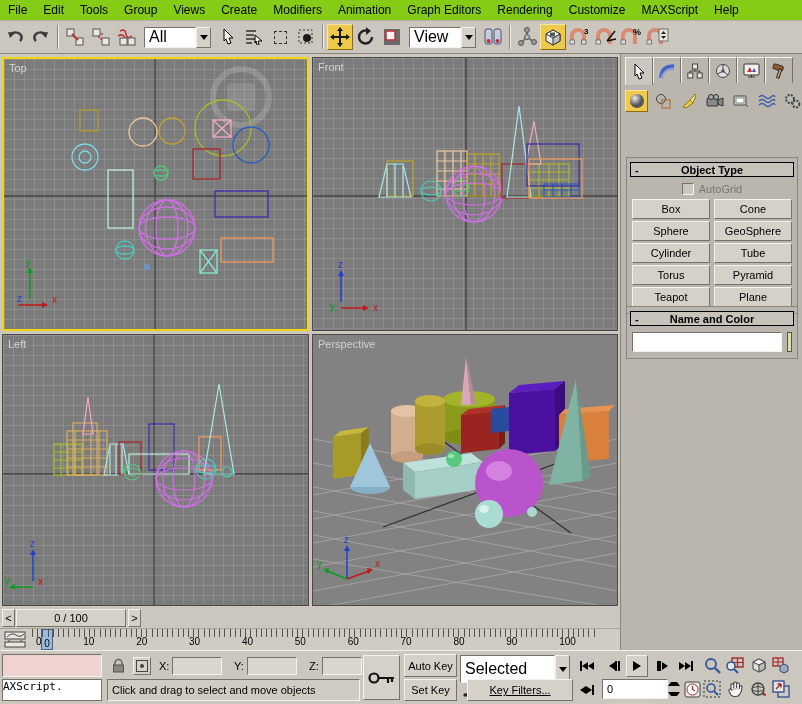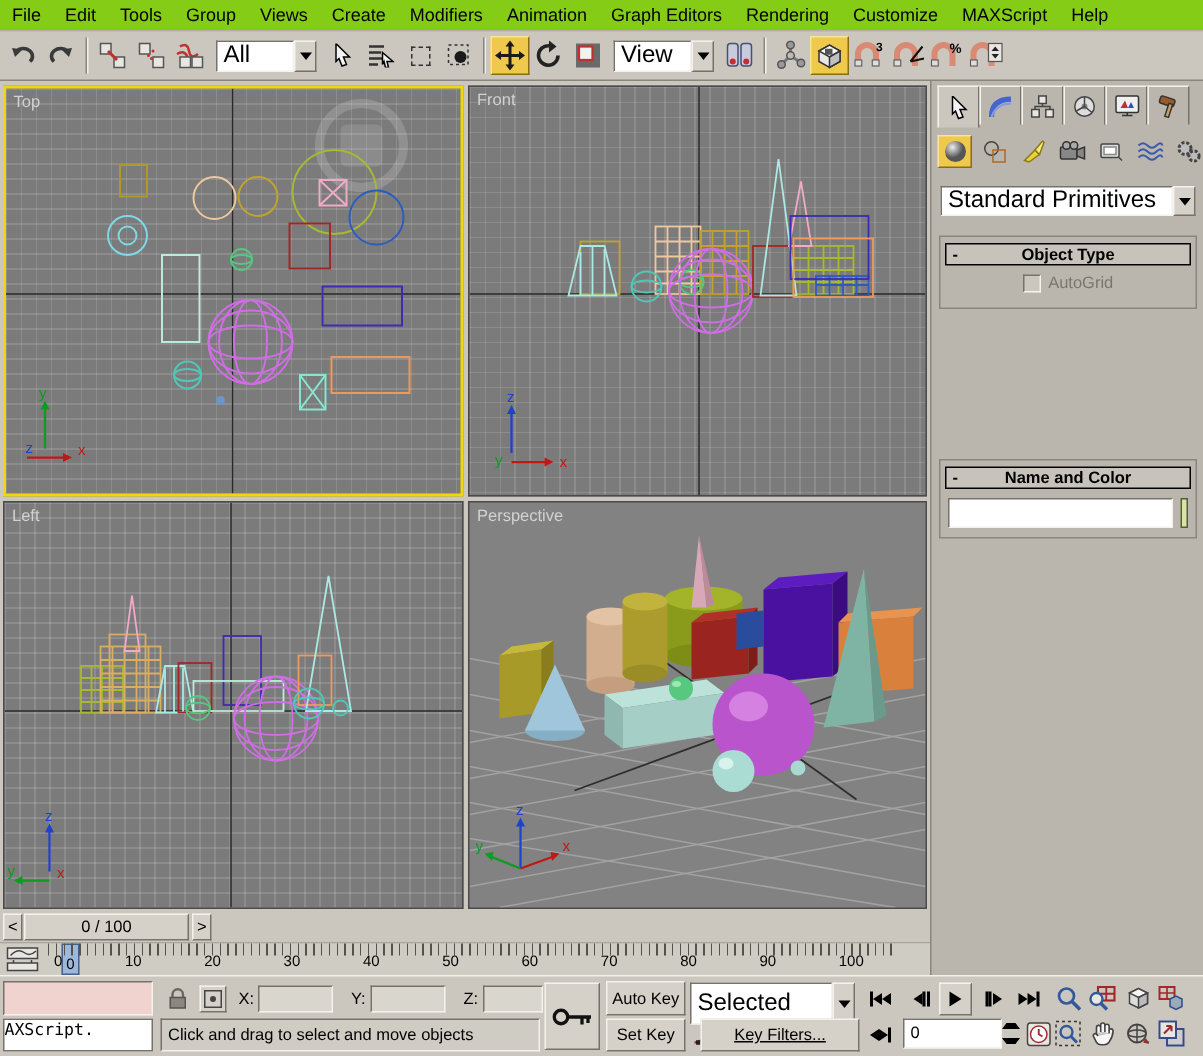--- a/index.html
+++ b/index.html
@@ -730,35 +730,41 @@
         </span>
       <span class="scat">
           <span class="ico">
         <svg width="17" height="16">
               <circle cx="6" cy="6" r="4" fill="#bbb" stroke="#444" stroke-dasharray="2 1.2" stroke-width="2"></circle>
               <circle cx="12" cy="11" r="3.4" fill="#bbb" stroke="#444" stroke-dasharray="2 1.2" stroke-width="2"></circle>
             </svg>
           </span>
         </span>
     </div>
-    <div id="catdrop" class="dd" style="margin:0;">
-      <span class="ddtext">Standard Primitives</span>
-      <span class="ddbtn">
-          <span class="ddarrow"></span>
-        </span>
-    </div>
 
     <div id="ro-objtype" class="rollout">
       <div class="rhead">
         <span class="minus">-</span>
         <span>Object Type</span>
       </div>
       <div class="autogrid-row">
         <span class="cbx"></span>
         <span>AutoGrid</span>
+      </div>
+      <div class="objgrid">
+        <span class="btn">Box</span>
+        <span class="btn">Cone</span>
+        <span class="btn">Sphere</span>
+        <span class="btn">GeoSphere</span>
+        <span class="btn">Cylinder</span>
+        <span class="btn">Tube</span>
+        <span class="btn">Torus</span>
+        <span class="btn">Pyramid</span>
+        <span class="btn">Teapot</span>
+        <span class="btn">Plane</span>
       </div>
     </div>
 
     <div id="ro-name" class="rollout">
       <div class="rhead">
         <span class="minus">-</span>
         <span>Name and Color</span>
       </div>
       <div class="namerow">
         <input type="text" value="" style="">

